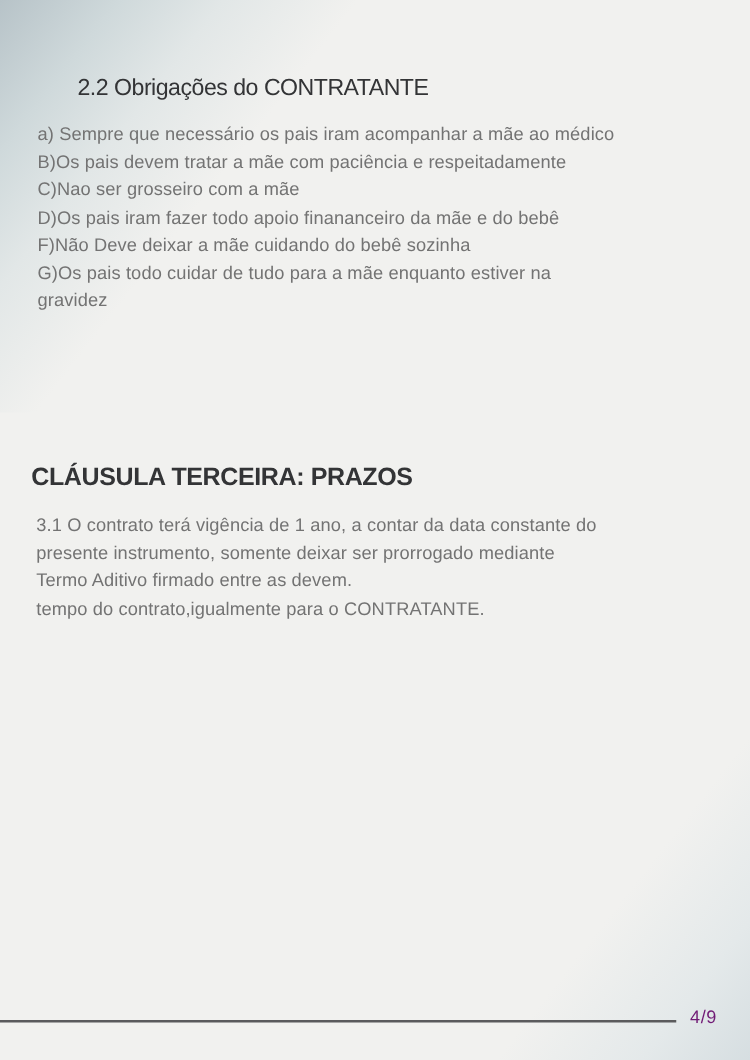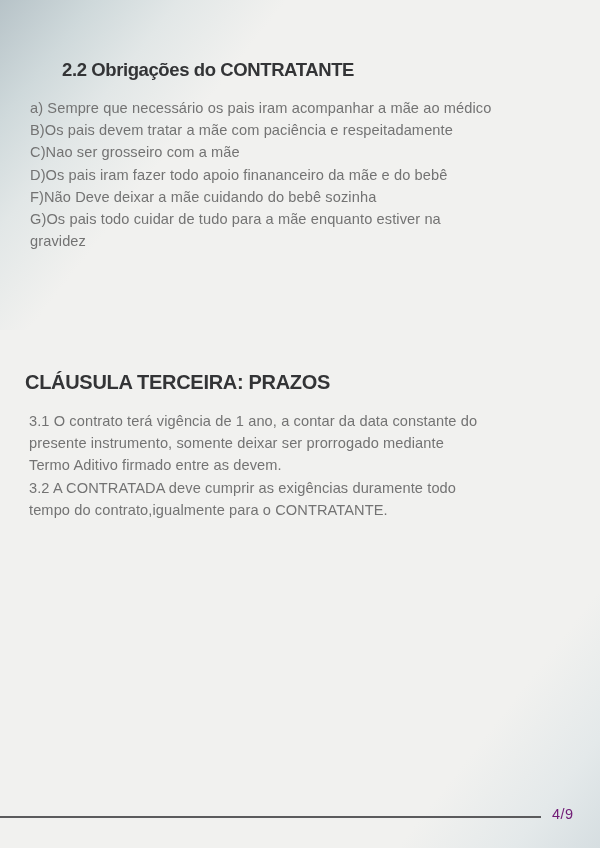--- a/index.html
+++ b/index.html
@@ -29,21 +29,21 @@
     right: 0; bottom: 0;
     width: 280px; height: 260px;
     background:
       linear-gradient(308deg, #d6dee1 0%, #e4e9ea 18%, rgba(241,241,239,0) 42%);
     pointer-events: none;
   }
   .heading-1 {
     position: absolute;
     left: 62px; top: 59px;
     font-size: 18.5px;
-    font-weight: 700;
+    font-weight: 400;
     letter-spacing: -0.4px;
     color: #333436;
   }
   .body-block {
     position: absolute;
     color: #737373;
     font-size: 14.6px;
   }
   .list-block { left: 30px; top: 97px; width: 520px; }
   .para-block { left: 29px; top: 410px; width: 520px; }
@@ -93,21 +93,20 @@
       <div class="line">G)Os pais todo cuidar de tudo para a mãe enquanto estiver na</div>
       <div class="line">gravidez</div>
     </div>
 
   <h2 class="heading-2">CLÁUSULA TERCEIRA: PRAZOS</h2>
 
   <div class="body-block para-block">
       <div class="line">3.1 O contrato terá vigência de 1 ano, a contar da data constante do</div>
       <div class="line">presente instrumento, somente deixar ser prorrogado mediante</div>
       <div class="line">Termo Aditivo firmado entre as devem.</div>
-      <div class="line">3.2 A CONTRATADA deve cumprir as exigências duramente todo</div>
       <div class="line">tempo do contrato,igualmente para o CONTRATANTE.</div>
     </div>
 
   <div class="footer-rule"></div>
 
   <div class="page-number">4/9</div>
 
 </div>
 
 </body></html>

